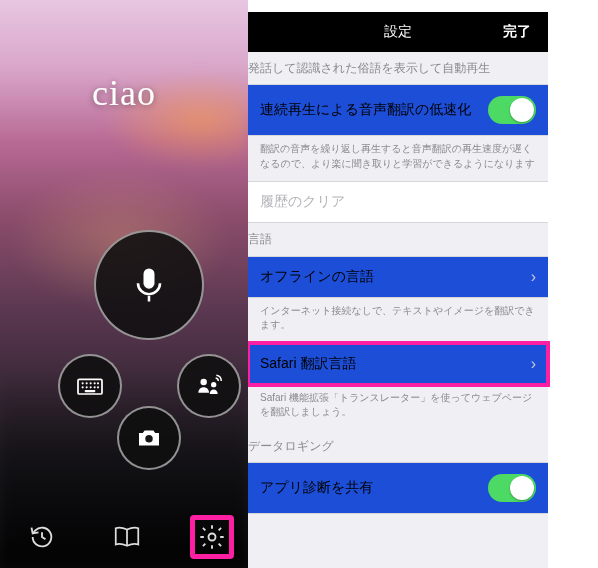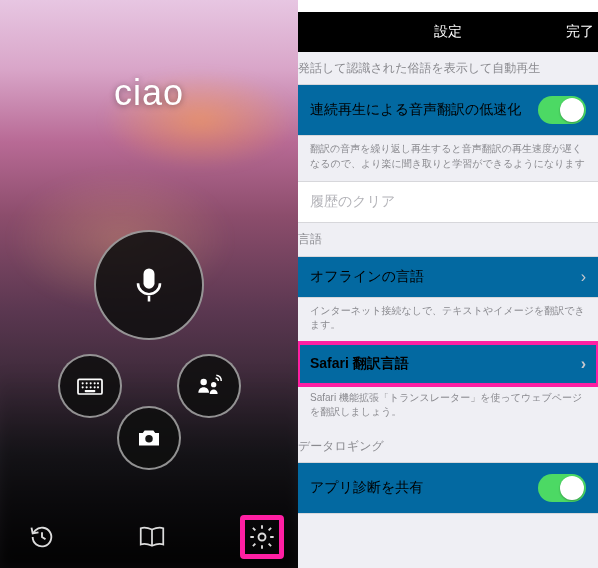--- a/index.html
+++ b/index.html
@@ -3,25 +3,26 @@
 <meta charset="utf-8">
 <style>
   * { margin: 0; padding: 0; box-sizing: border-box; }
   body {
     width: 598px; height: 568px;
     font-family: -apple-system, "Helvetica Neue", sans-serif;
     display: flex;
   }
   
   .left {
-    width: 298px; height: 568px; position: relative; overflow: hidden;
+    width: 248px; height: 568px; position: relative; overflow: hidden;
     background:
       linear-gradient(180deg,
         #e7c6e2 0%, #d9a6c9 12%, #b86a95 25%,
         #8c4d6c 38%, #5a3750 55%, #1e1c22 80%, #0c0b0d 100%);
+    font-family: Liberation Serif, serif;
   }
   .left::before{
     content:""; position:absolute; inset:0;
     background:
       radial-gradient(140px 70px at 200px 120px, rgba(255,160,70,0.55), transparent 70%),
       radial-gradient(160px 100px at 120px 240px, rgba(255,200,120,0.25), transparent 70%),
       linear-gradient(180deg, rgba(0,0,0,0) 65%, rgba(0,0,0,0.75) 100%);
     filter: blur(6px);
   }
   .left * { position: relative; }
@@ -53,31 +54,31 @@
     width:58px; height:58px;
   }
 
   
   .right { width:300px; height:568px; background:#efeff4; display:flex; flex-direction:column; font-size:13px; color:#000;margin-top:12px;}
   .nav {
     height:40px; background:#000; color:#fff;
     display:flex; align-items:center; justify-content:center; position:relative;
     font-size:14px;
   }
-  .nav .done{ position:absolute; right:4px; }
+  .nav .done{ position:absolute; right:17px;font-weight:bold; }
   .ghead{ padding:8px 0 7px; color:#8a8a8f; font-size:12px; line-height:1.45; }
   .gfoot{ padding:6px 12px 10px; color:#8a8a8f; font-size:10px; line-height:1.45;}
   .row{
-    background:#0369a1; border-top:1px solid #d7d7db; border-bottom:1px solid #d7d7db;
+    background:#1d4ed8; border-top:1px solid #d7d7db; border-bottom:1px solid #d7d7db;
     padding:11px 12px; display:flex; align-items:center; justify-content:space-between;
     font-size:14px;
   }
   .row.dim{ color:#b4b4b9; background:#fff; }
   .chev{ color:#c8c8cd; font-size:16px; }
-  .hl{ outline:4px solid #ff1fa3; outline-offset:-2px;font-weight:bold; }
+  .hl{ outline:4px solid #ff1fa3; outline-offset:-2px; }
 
   .switch{
     width:48px; height:28px; border-radius:14px; background:#4cd964;
     position:relative; flex:none;
   }
   .switch::after{
     content:""; position:absolute; width:24px; height:24px; border-radius:50%;
     background:#fff; top:2px; right:2px; box-shadow:0 1px 2px rgba(0,0,0,.3);
   }
   svg{display:block}

